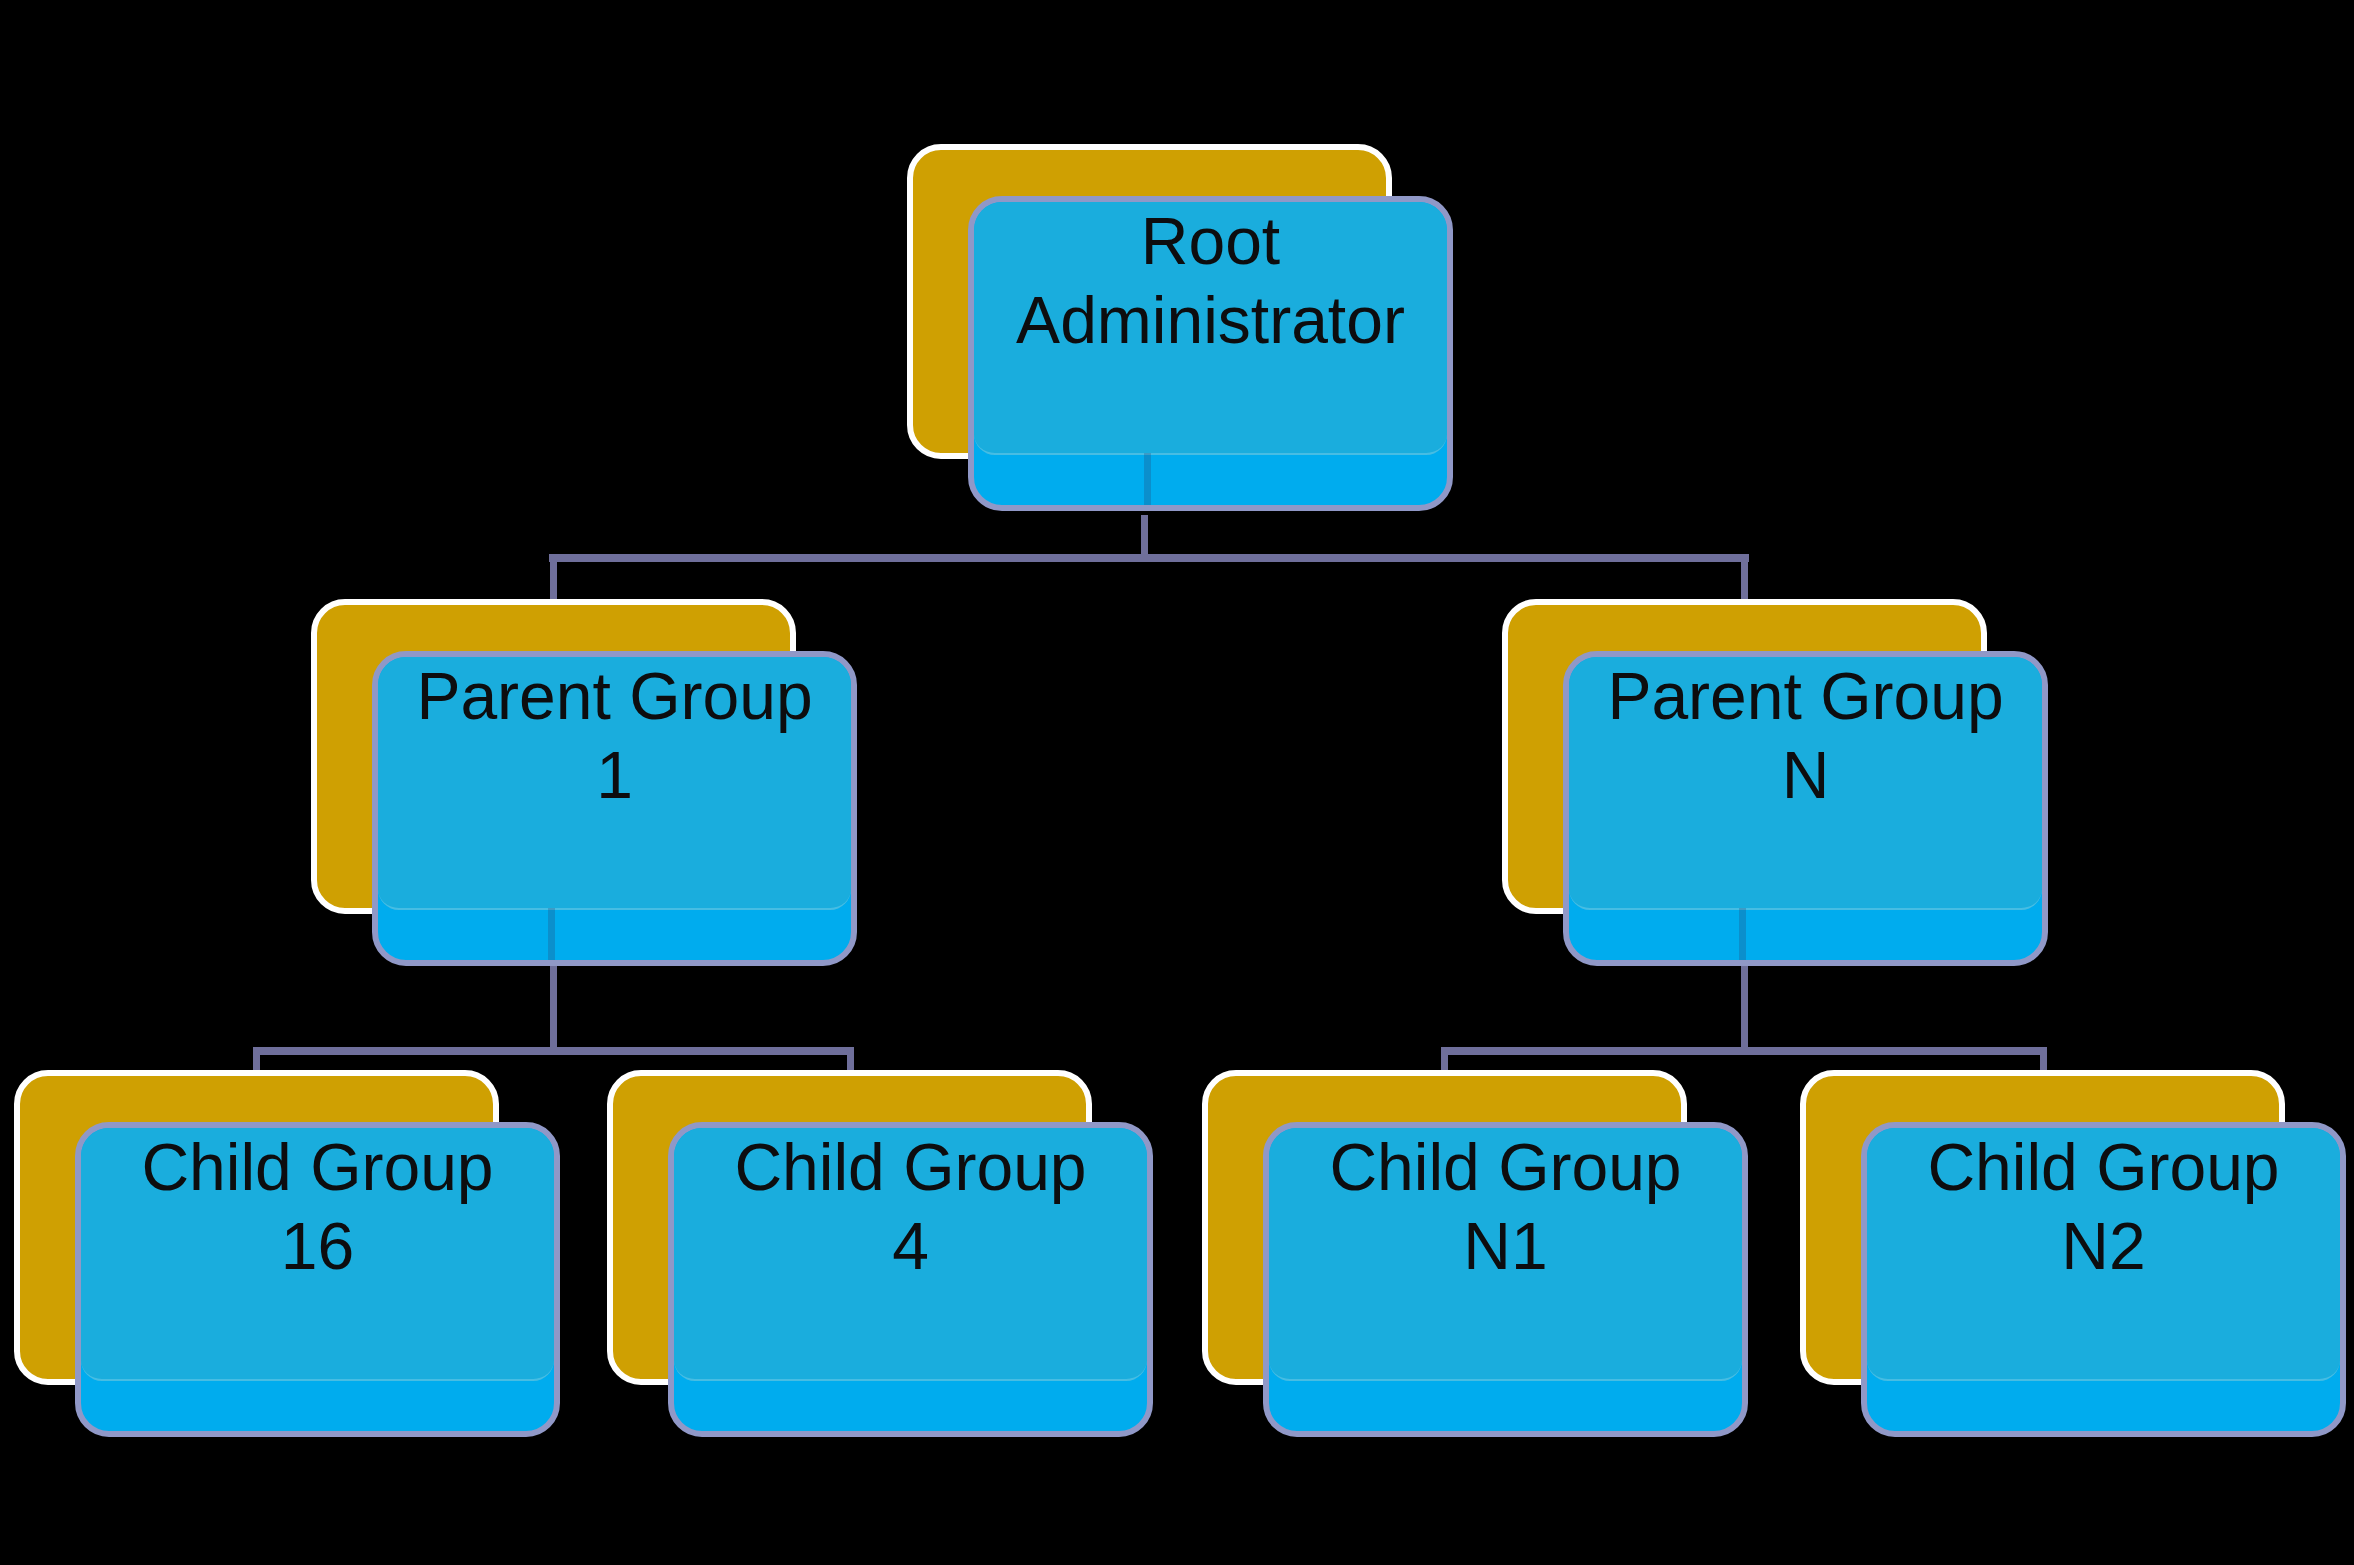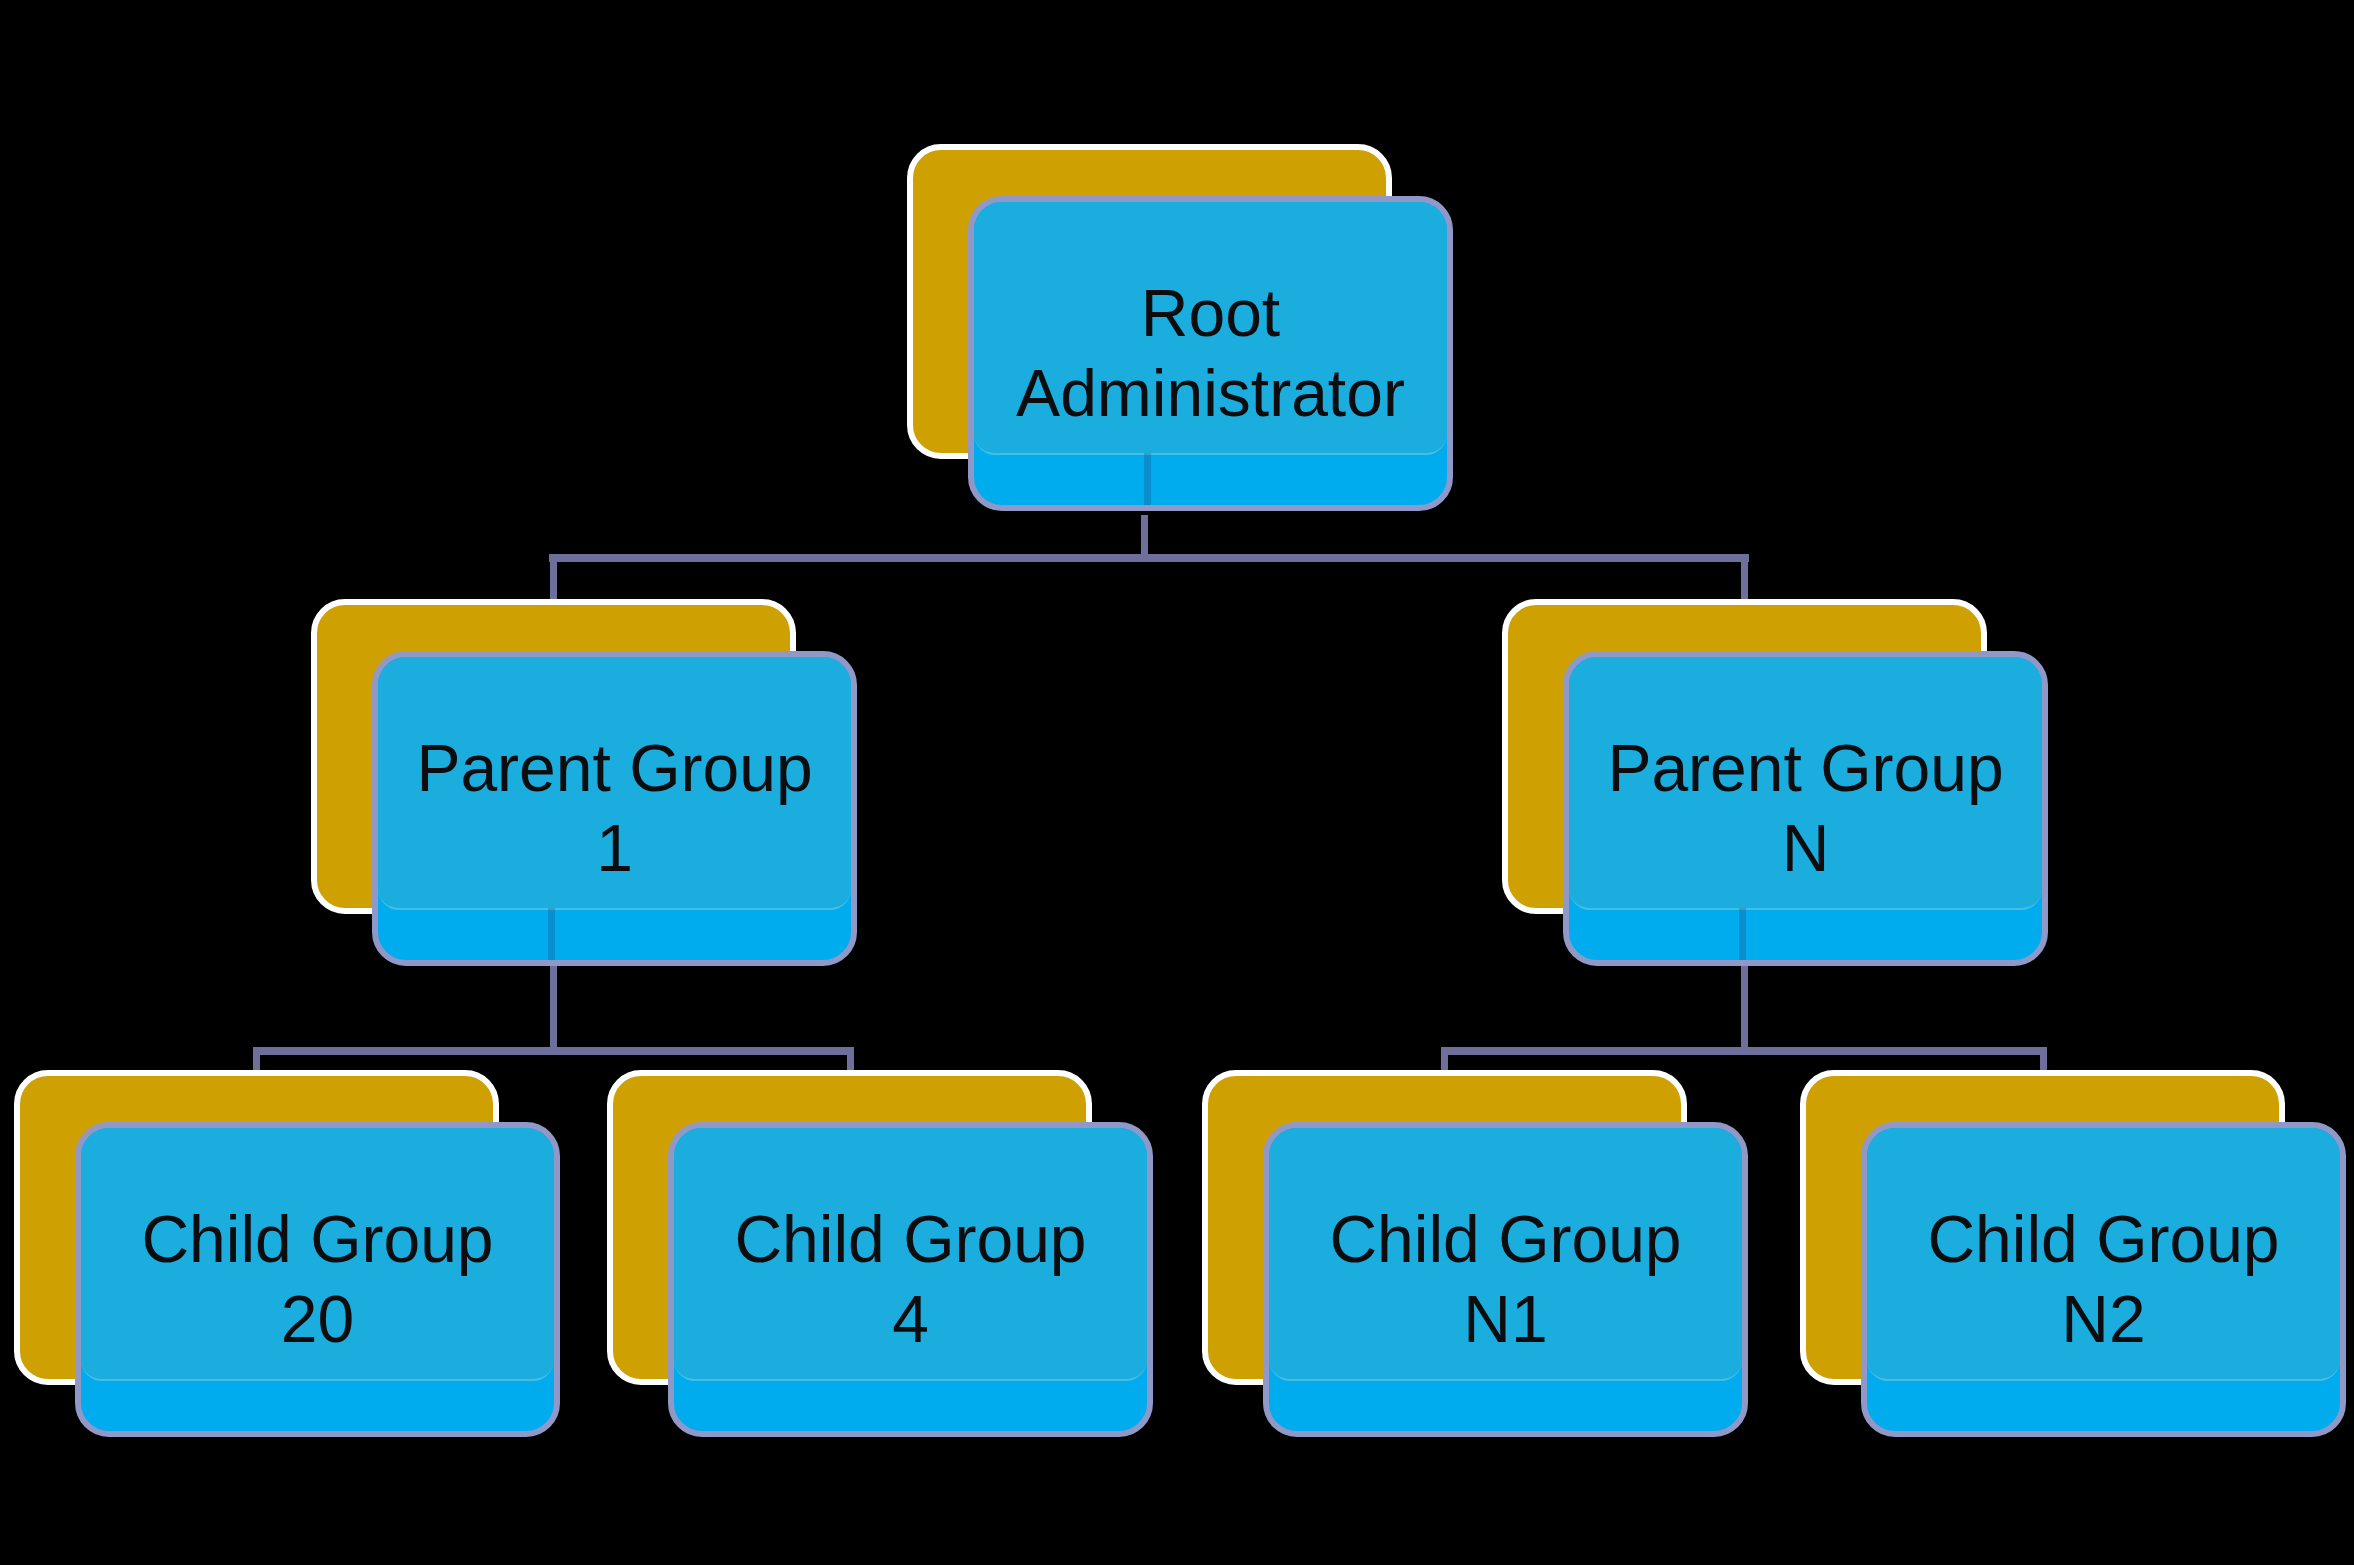--- a/index.html
+++ b/index.html
@@ -81,21 +81,21 @@
     bottom: 0;
     width: 6.6px;
     background: rgba(40, 70, 120, 0.28);
   }
   .label {
     position: absolute;
     inset: 0;
     display: flex;
     flex-direction: column;
     align-items: center;
-    justify-content: center;
+    justify-content: flex-start;
     text-align: center;
     color: #0D0D0F;
     font-size: 66px;
     line-height: 1.2;
     letter-spacing: 0px;
   }
   .label span { display: block; }
 
   
   #node-root { left: 907px;  top: 144px; }
@@ -159,21 +159,21 @@
       </div>
     </div>
   </div>
 
   <div class="node" id="node-c11">
     <div class="back"></div>
     <div class="front">
       <div class="glass"></div>
       <div class="label">
         <span>Child Group</span>
-        <span>20</span>
+        <span>16</span>
       </div>
     </div>
   </div>
 
   <div class="node" id="node-c12">
     <div class="back"></div>
     <div class="front">
       <div class="glass"></div>
       <div class="label">
         <span>Child Group</span>

